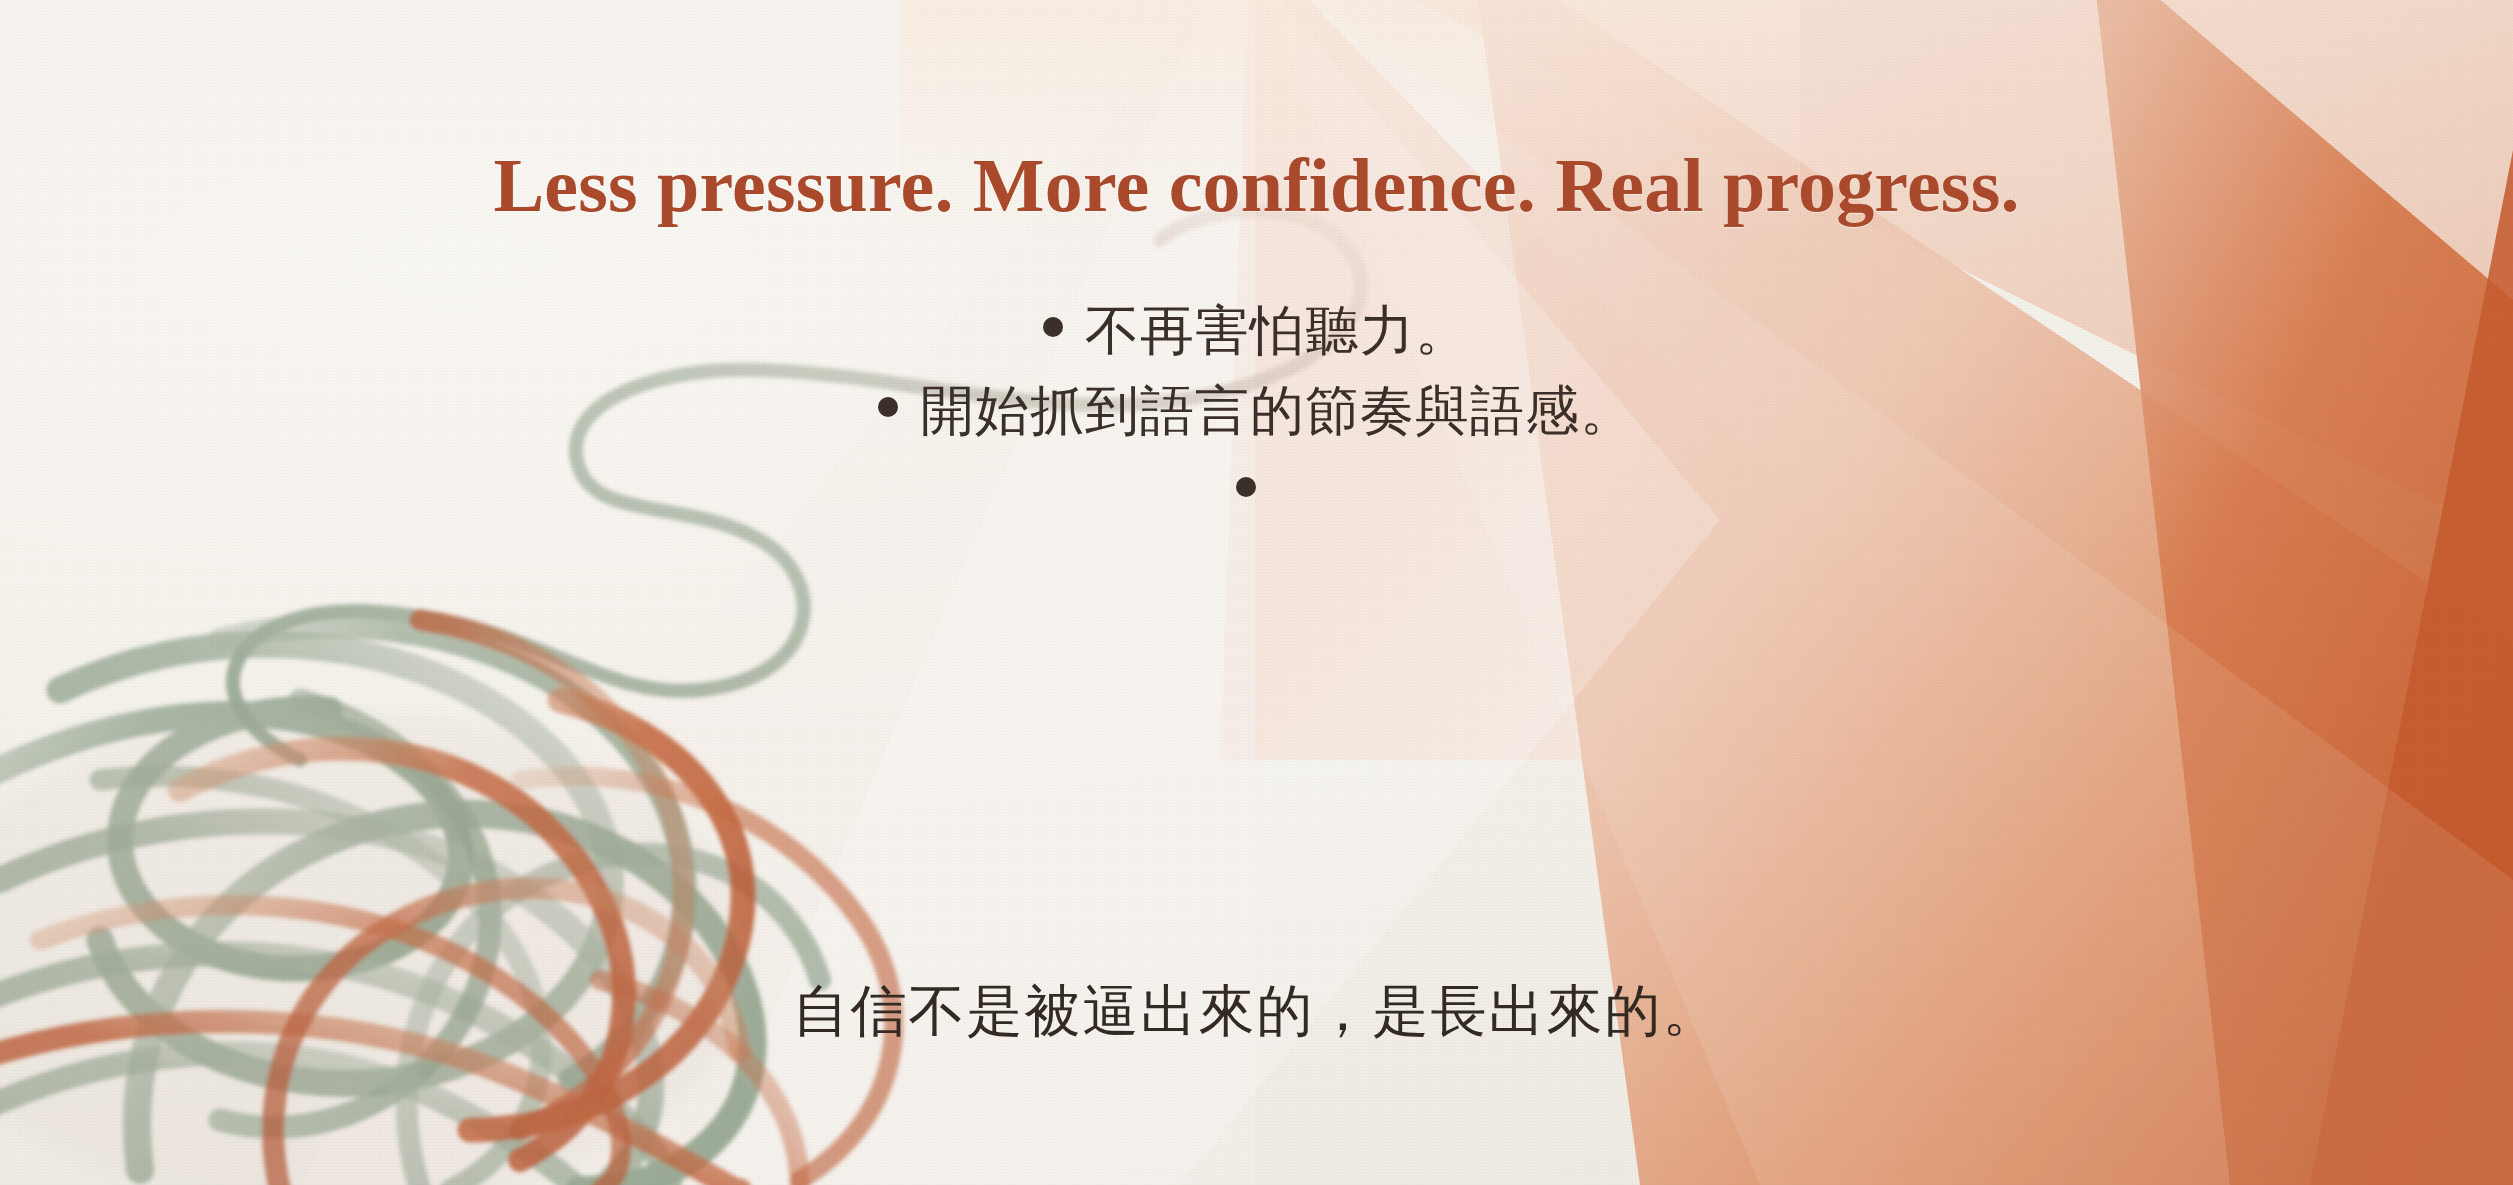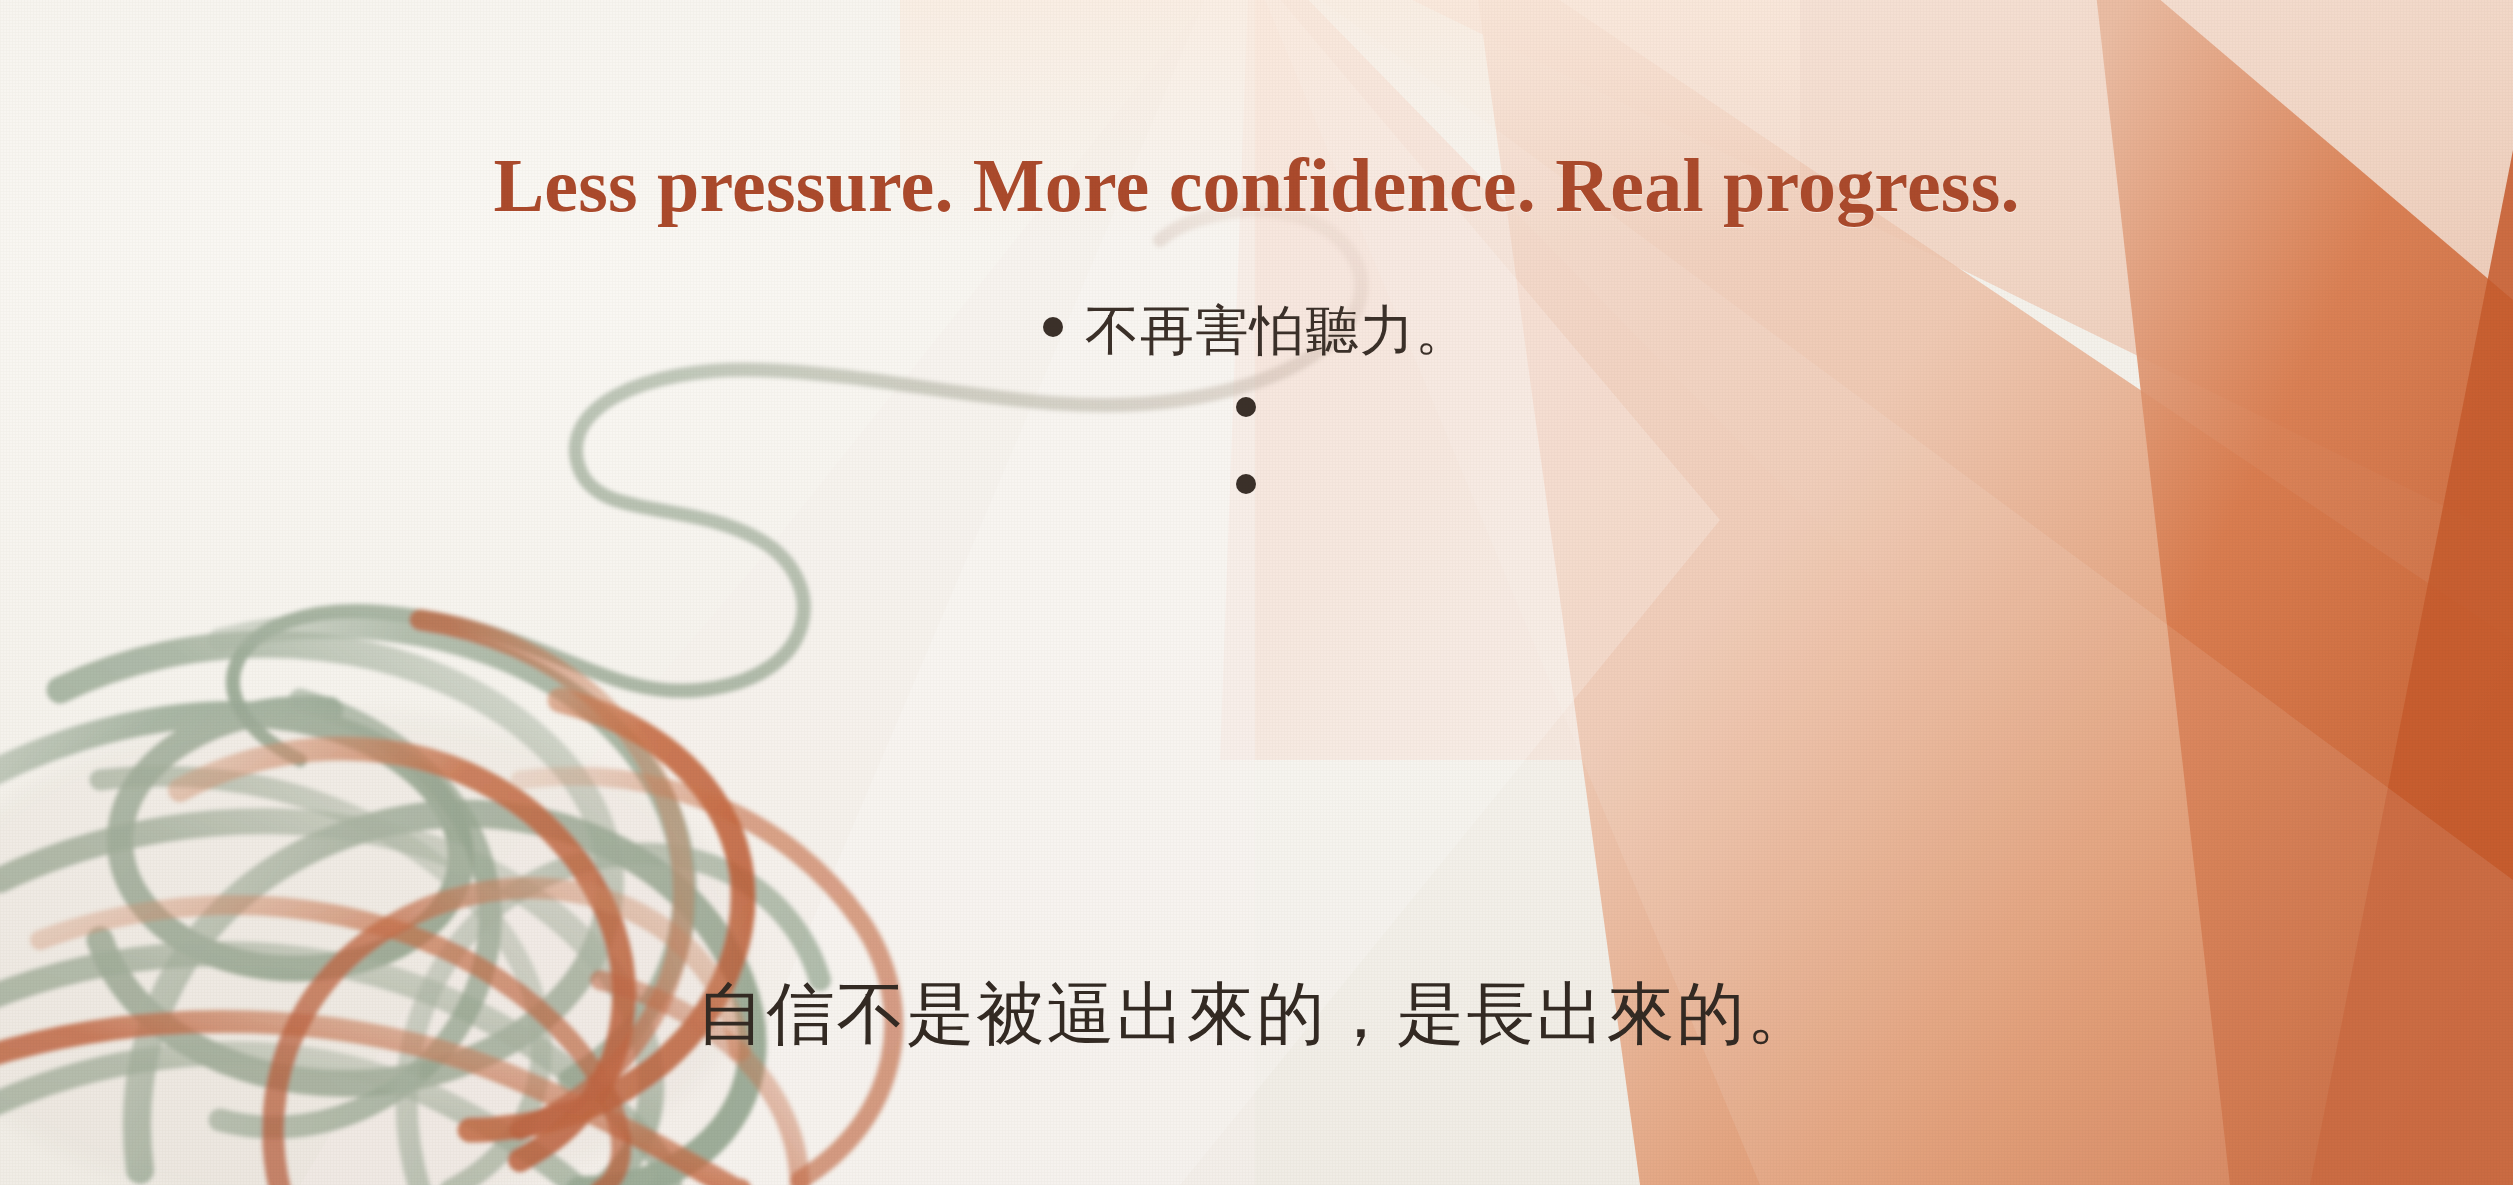--- a/index.html
+++ b/index.html
@@ -83,22 +83,22 @@
     position:relative;
     top:-4px;
   }
   .bullet .btxt{vertical-align:middle;margin-top:8px;}
 
   .closing{
     position:absolute;
     left:0; right:0;
     top:975px;
     text-align:center;
-    font-family:Liberation Mono, monospace;
-    font-size:68px;
+    font-family:Liberation Sans, sans-serif;
+    font-size:56px;
     line-height:1.3;
     color:#332a23;
     letter-spacing:2px;
     white-space:nowrap;
   }
 </style>
 </head>
 <body>
 
 <div class="slide">
@@ -222,21 +222,21 @@
 
     <h1 class="headline">Less pressure. More confidence. Real progress.</h1>
 
     <div class="bullets">
 
       <div class="bullet">
         <span class="dot"></span><span class="btxt">不再害怕聽力。</span>
       </div>
 
       <div class="bullet">
-        <span class="dot"></span>
+        <span class="dot"></span><span class="btxt">開始抓到語言的節奏與語感。</span>
       </div>
 
       <div class="bullet">
         <span class="dot"></span>
       </div>
 
     </div>
 
     <div class="closing">自信不是被逼出來的，是長出來的。</div>
 

